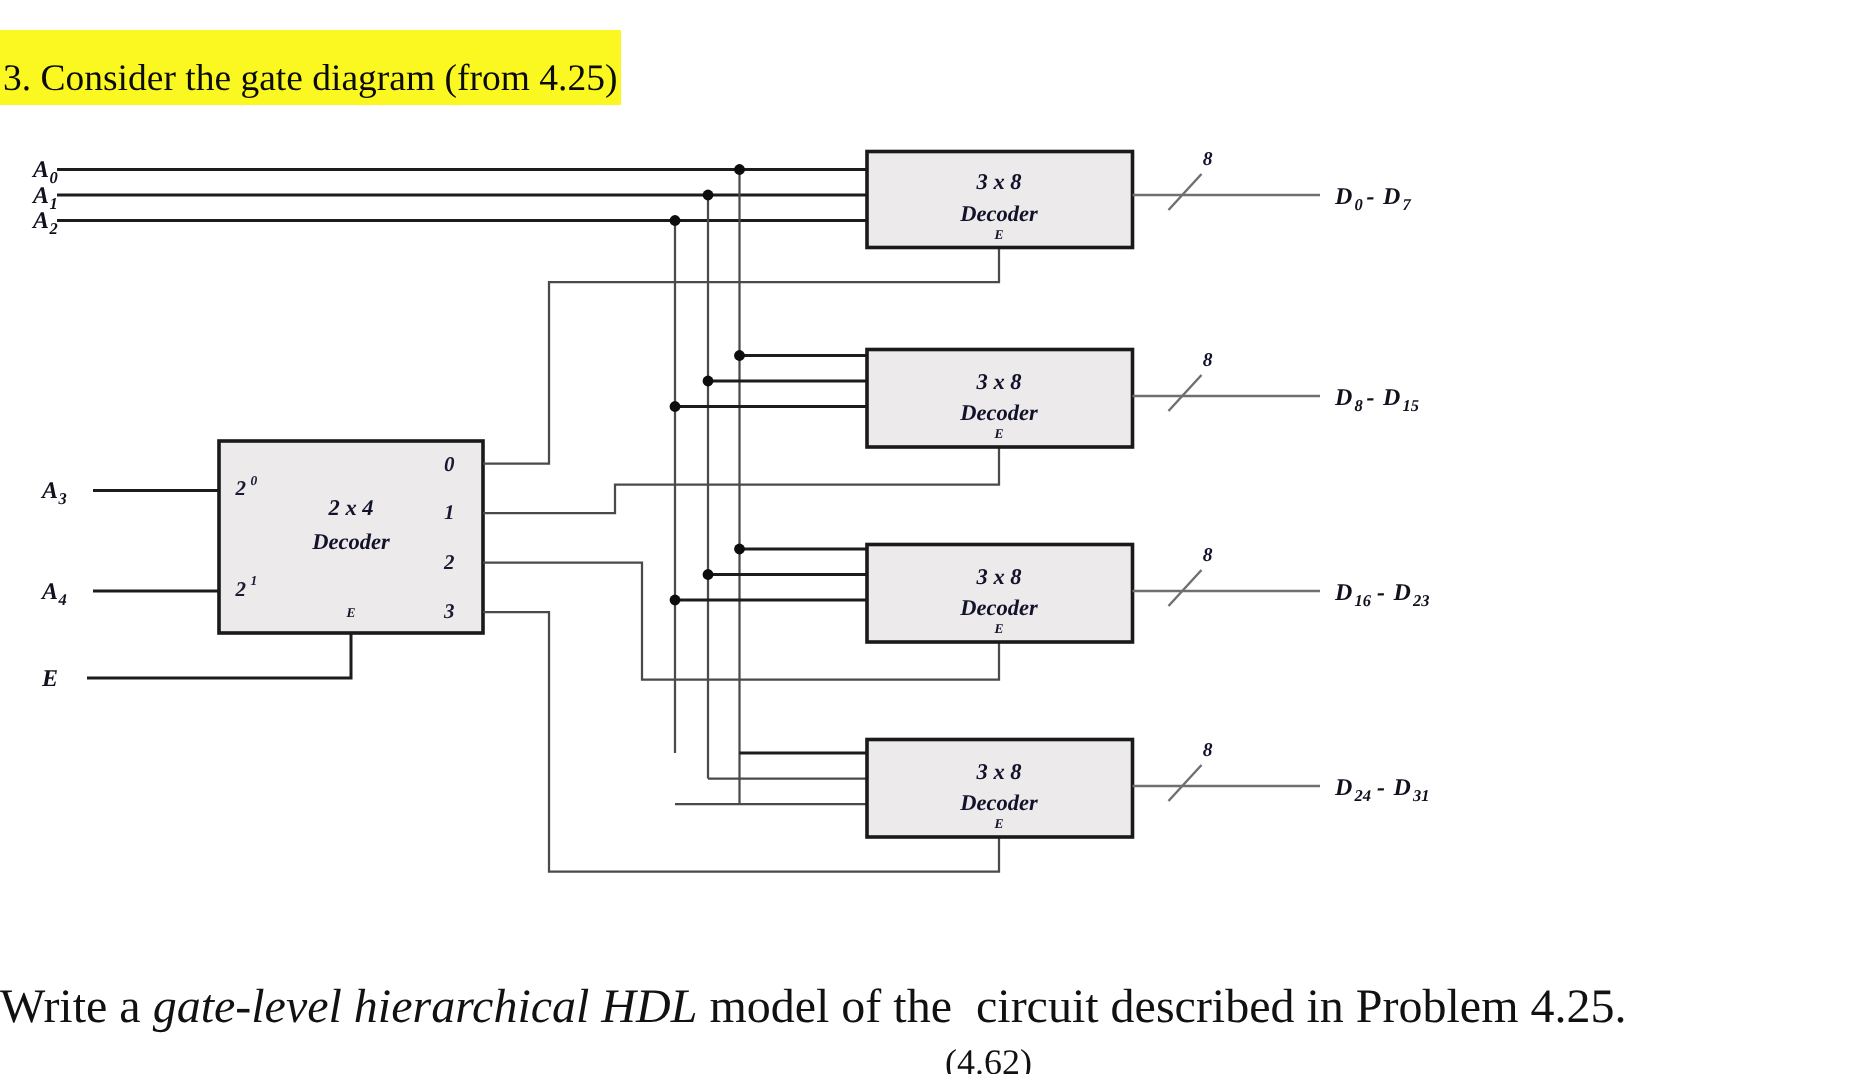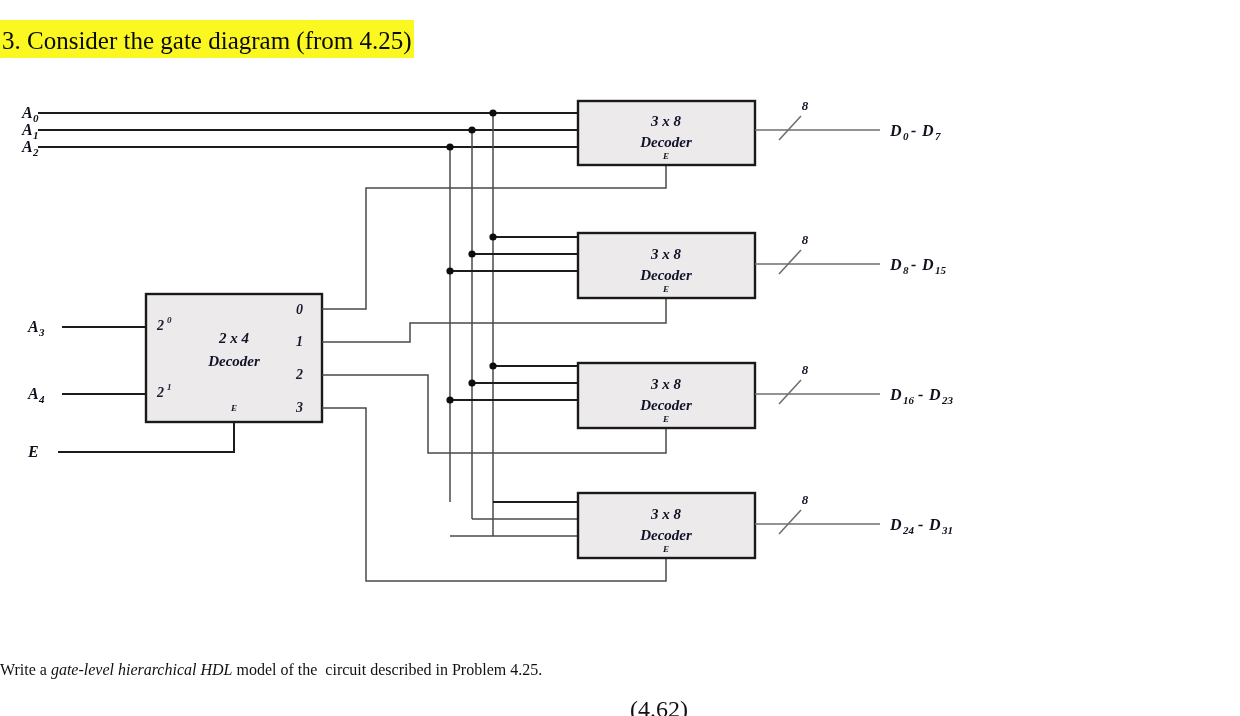--- a/index.html
+++ b/index.html
@@ -18,21 +18,21 @@
   }
 
   #question-heading {
     position: absolute;
     left: 0px;
     top: 20px;
     font-size: 25px;
     line-height: 34px;
     white-space: pre;
     background: #fbf720;
-    padding: 4px 2px 0 2px;
+    padding: 16px 2px 0 2px;
     color: #0b0b0b;
   }
 
   #diagram-figure {
     position: absolute;
     left: 0px;
     top: 78px;
     width: 1030px;
     height: 530px;
   }
@@ -105,21 +105,21 @@
   .wire-dark { stroke: #1c1c1c; stroke-width: 2; fill: none; }
   .wire-mid  { stroke: #6f6f6f; stroke-width: 1.6; fill: none; }
   .wire-thin { stroke: #4a4a4a; stroke-width: 1.5; fill: none; }
   .junction  { fill: #0d0d0d; }
   .chip-rect { fill: #eceaea; stroke: #1a1a1a; stroke-width: 2.4; }
 
   #caption-line {
     position: absolute;
     left: 0px;
     top: 655px;
-    font-size: 16px;
+    font-size: 32px;
     line-height: 30px;
     white-space: pre;
     color: #111111;
   }
   #caption-line .ital { font-style: italic; }
 
   #equation-number {
     position: absolute;
     left: 630px;
     top: 694px;

